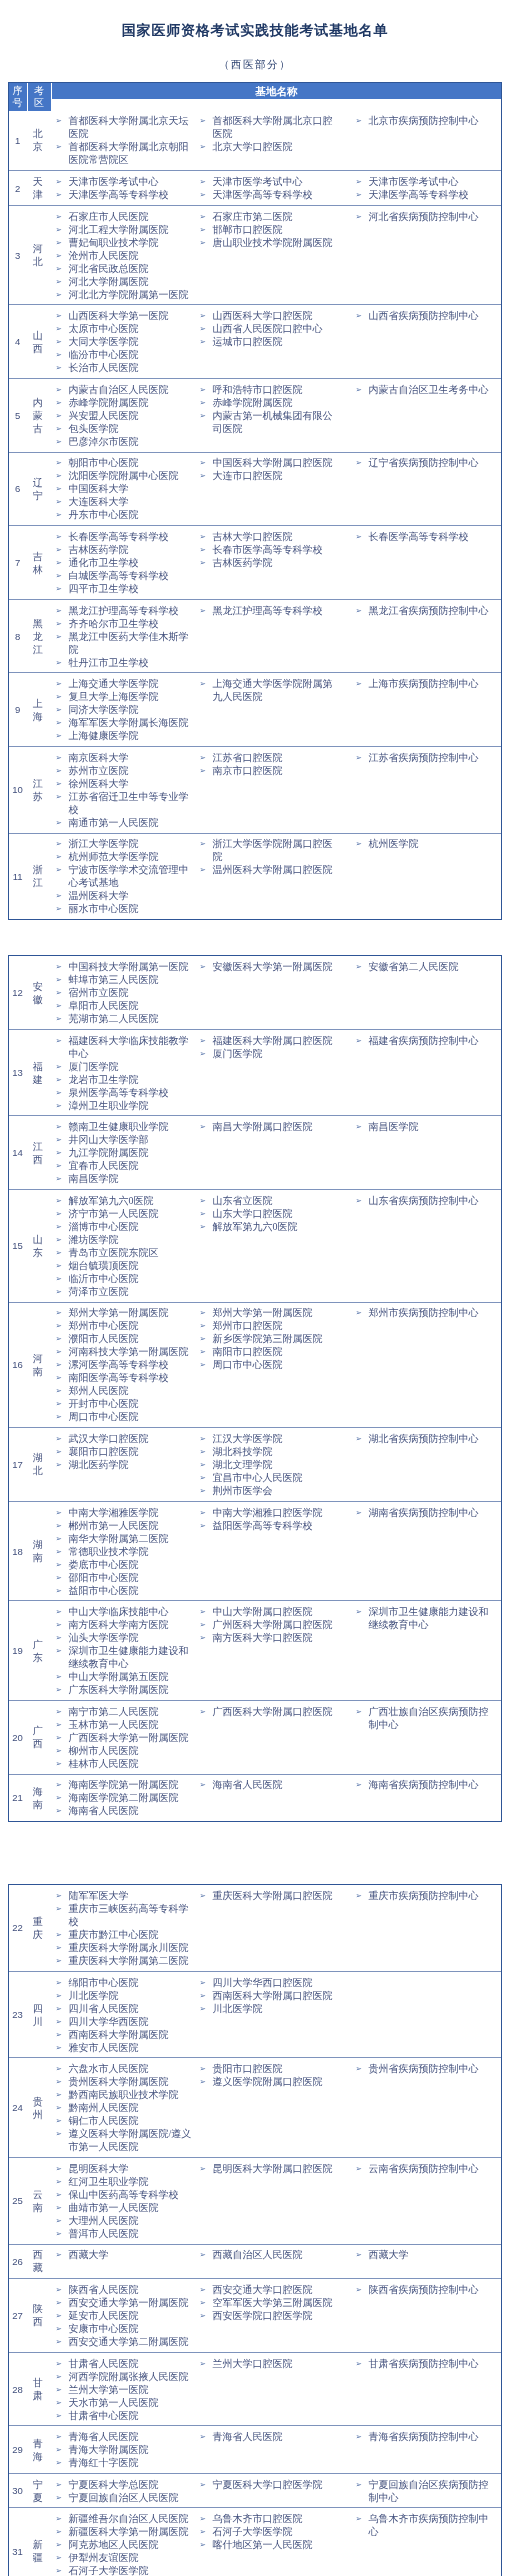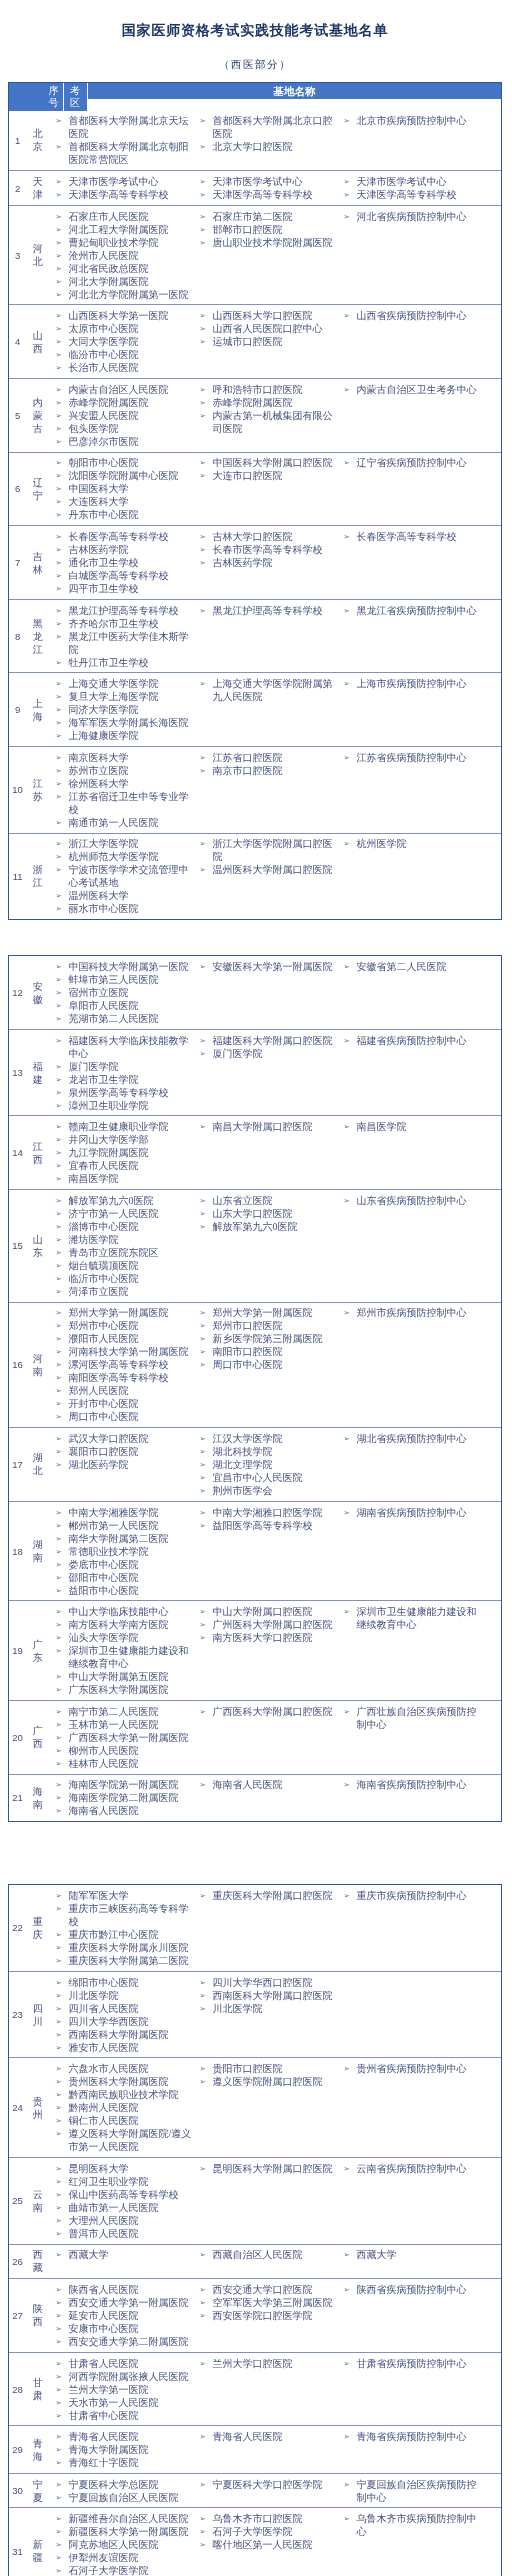--- a/index.html
+++ b/index.html
@@ -20,41 +20,41 @@
   }
   
   .tseg{border:1.5px solid #2E5596;background:#fff;}
   .seg-gap1{height:35px;}
   .seg-gap2{height:62px;}
   .thead{display:flex;background:#fff;}
   .th{
     background:#4576C6;color:#fff;display:flex;align-items:center;justify-content:center;
     font-family:"Liberation Sans","DejaVu Sans",sans-serif;font-size:10px;line-height:12px;
   }
-  .th-idx{width:18px;padding-left:36px;}
+  .th-idx{width:18px;}
   .th-region{width:23px;border-left:1.5px solid #fff;font-family:Liberation Serif, serif;}
   .th-stack{width:1em;word-break:break-all;text-align:center;}
   .th-base{flex:1;border-left:1.5px solid #fff;display:flex;flex-direction:column;}
   .th-base-label{
     background:#4576C6;color:#fff;text-align:center;font-weight:bold;
     font-family:"Liberation Sans","DejaVu Sans",sans-serif;
     height:16.7px;line-height:16.7px;font-size:10.6px;
   }
   .th-base-blank{height:11.4px;background:#fff;}
   
   .trow{display:flex;padding:3.8px 0 3.8px 0;}
   .trow + .trow{border-top:0.8px solid #7E93BC;}
   .cell-idx{
     width:18px;display:flex;align-items:center;justify-content:center;
     font-family:"Liberation Sans","DejaVu Sans",sans-serif;font-size:9.5px;
   }
   .cell-region{width:23px;display:flex;align-items:center;justify-content:center;}
   .region-stack{width:1.05em;word-break:break-all;text-align:left;line-height:13px;}
   .cell-col{width:138px;margin-left:6px;}
-  .cell-col3{width:138px;margin-left:6px;}
+  .cell-col3{width:138px;margin-left:18px;}
   .base-item{padding-left:13px;text-indent:-13px;}
   .blt{
     font-family:"DejaVu Sans",sans-serif;font-size:7.6px;color:#41629E;
     display:inline-block;width:13px;text-indent:0;vertical-align:top;
   }
   
   .total-row{
     display:flex;background:#4576C6;color:#fff;height:20px;align-items:center;
     font-family:"Liberation Sans","DejaVu Sans",sans-serif;font-size:10.2px;
   }

